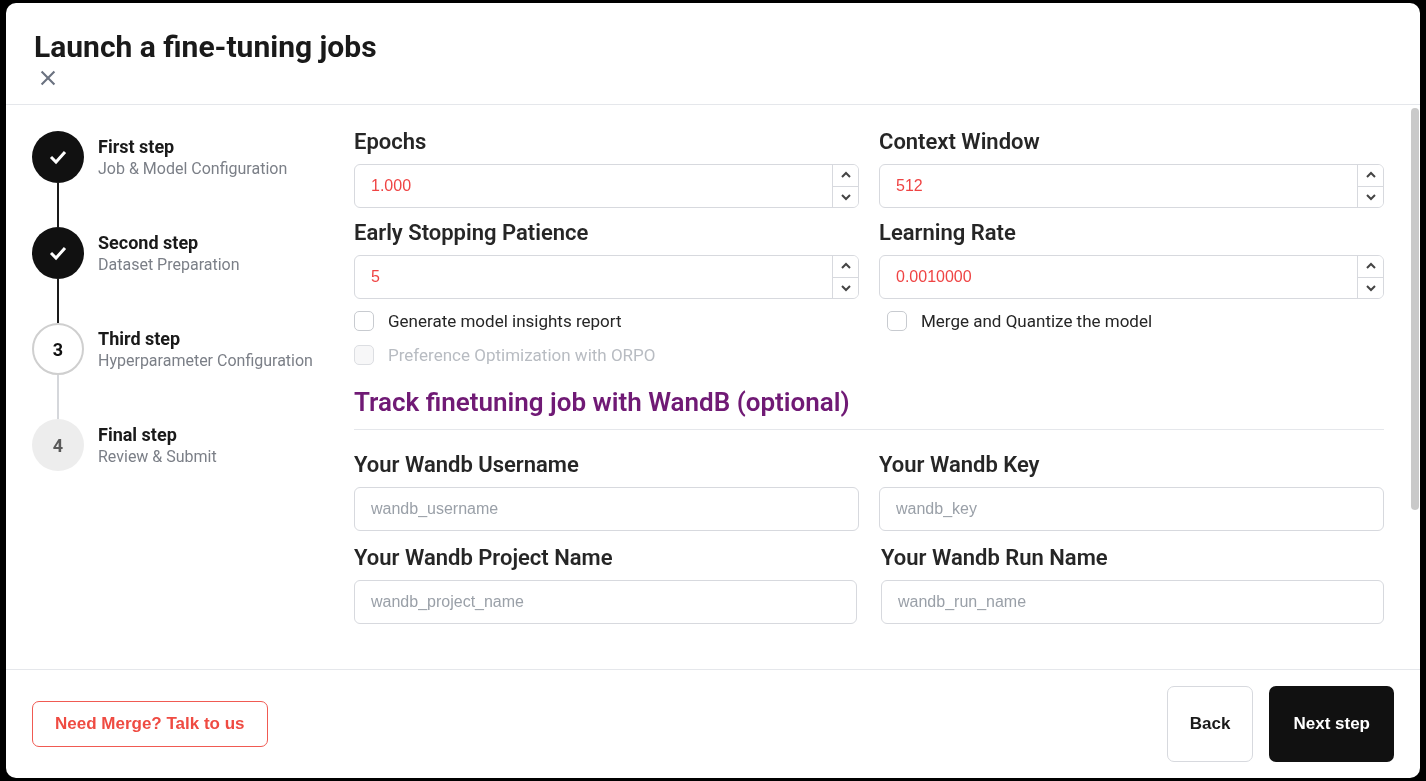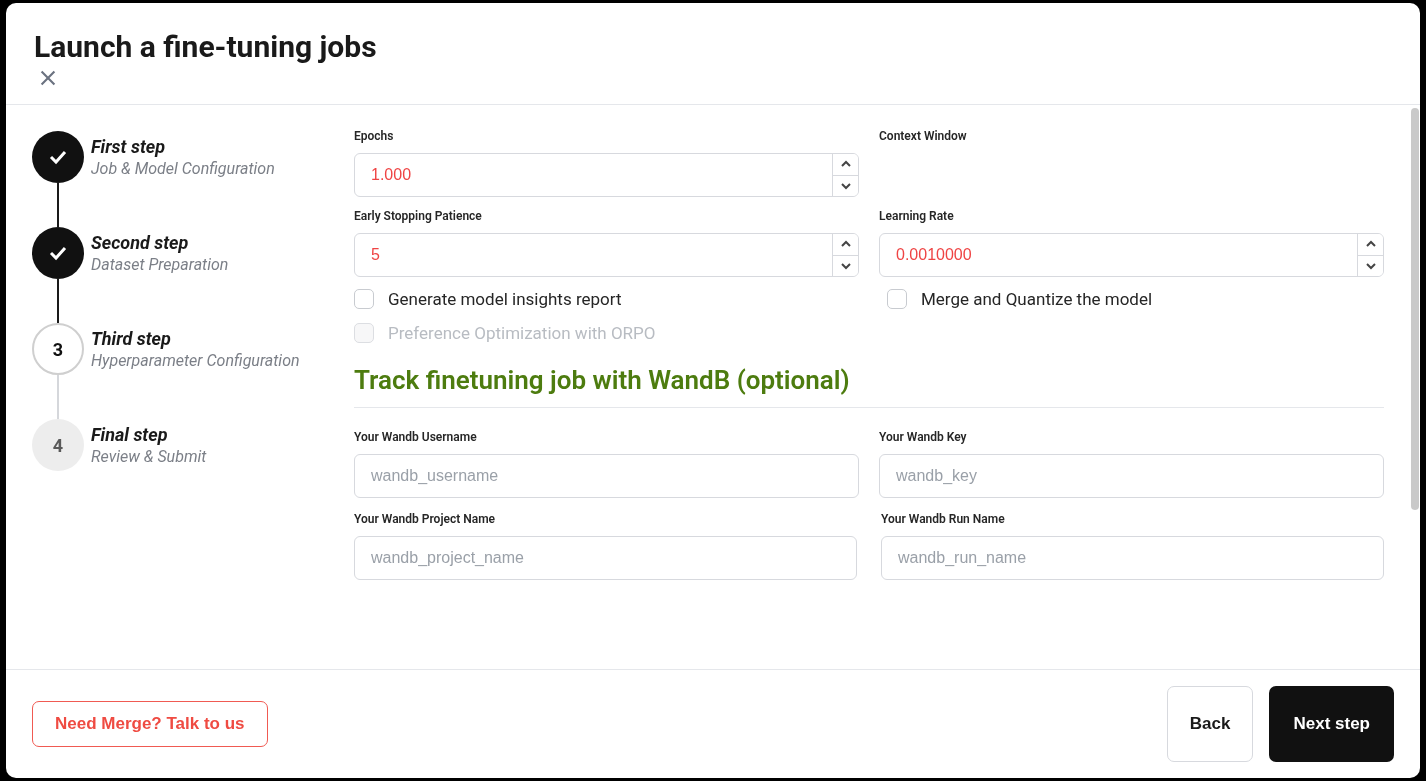--- a/index.html
+++ b/index.html
@@ -15,49 +15,49 @@
     .scroll-shade { position:absolute; right:0; top:0; width:14px; height:100%; }
     .scroll-thumb { position:absolute; right:1px; top:3px; width:8px; height:402px; background:#c9c9c9; border-radius:4px;}
 
     
     .stepper { width:340px; padding:26px 20px 0 26px;}
     .step { display:flex; align-items:flex-start; position:relative;}
     .step-badge { width:52px; height:52px; border-radius:50%; display:flex; align-items:center; justify-content:center; font-size:18px; font-weight:700; z-index:2; flex-shrink:0;}
     .badge-done { background:#111; color:#fff;}
     .badge-current { background:#fff; color:#111; border:2px solid #cfcfcf;}
     .badge-pending { background:#ededed; color:#5a5a5a;}
-    .step-text { margin-left:7px; padding-top:5px;font-style:italic;}
+    .step-text { margin-left:14px; padding-top:5px;}
     .step-title { font-weight:700; font-size:18px; color:#1a1a1a;}
     .step-sub { font-size:16px; color:#7b7f87; margin-top:2px;}
     .step-line { position:absolute; left:25px; top:52px; width:2px; height:44px; background:#1a1a1a;}
     .step-line.light { background:#d5d7db;}
     .step-gap { height:44px;}
 
     
     .form-area { flex:1; padding:24px 36px 0 8px; overflow-y:auto;}
     .row2 { display:grid; grid-template-columns: 1fr 1fr; gap:20px; margin-bottom:10px;}
-    .fld-label { font-size:12px; font-weight:600; color:#262626; margin-bottom:10px; display:block;}
+    .fld-label { font-size:22px; font-weight:600; color:#262626; margin-bottom:10px; display:block;}
     .num-wrap { display:flex; border:1px solid #d7d9de; border-radius:6px; height:44px; overflow:hidden; background:#fff;}
     .num-input { flex:1; border:none; outline:none; padding:0 16px; font-size:16px; color:#ef4444; background:transparent;}
     .spinner { width:26px; display:flex; flex-direction:column; border-left:1px solid #d7d9de;}
     .spin-btn { flex:1; border:none; background:#fff; cursor:pointer; display:flex; align-items:center; justify-content:center;}
     .spin-btn:first-child { border-bottom:1px solid #d7d9de;}
     .spin-btn svg{width:10px;height:10px; stroke:#444; stroke-width:2;}
     .txt-input { width:100%; border:1px solid #d7d9de; border-radius:6px; height:44px; padding:0 16px; font-size:16px; color:#333; outline:none;}
     .txt-input::placeholder{color:#9aa0a8;}
 
     .chk-row { display:grid; grid-template-columns:1fr 1fr; gap:36px; margin-top:12px; margin-bottom:4px;}
     .chk-item { display:flex; align-items:center; gap:14px;}
     .chk-box { width:20px; height:20px; border:1.5px solid #c8cbd0; border-radius:5px; cursor:pointer; flex-shrink:0;}
     .chk-label { font-size:17px; color:#262626;}
     .chk-item.disabled .chk-label { color:#b8bcc2;}
     .chk-item.disabled .chk-box { border-color:#dcdee2; background:#f7f7f8;}
     .chk-single { margin-top:14px; margin-bottom:4px;}
 
-    .section-h { font-size:26px; font-weight:600; color:#4d7c0f; margin-top:22px; margin-bottom:12px;}
+    .section-h { font-size:26px; font-weight:600; color:#701a75; margin-top:22px; margin-bottom:12px;}
     .sect-und { height:1px; background:#e5e7eb; margin-bottom:22px;}
 
     
     .footer { border-top:1px solid #e5e7eb; padding:16px 26px; display:flex; justify-content:space-between; align-items:center;}
     .help-btn { border:1.5px solid #f05a52; color:#ef4b42; background:#fff; font-weight:700; font-size:17px; padding:12px 22px; border-radius:7px; cursor:pointer;}
     .right-btns { display:flex; gap:16px;}
     .back-btn { border:1px solid #d7d9de; background:#fff; color:#1a1a1a; font-weight:700; font-size:17px; padding:12px 22px; border-radius:7px; cursor:pointer;}
     .next-btn { border:none; background:#111; color:#fff; font-weight:700; font-size:17px; padding:28px 24px; border-radius:7px; cursor:pointer;}
     .check-svg { width:24px; height:24px; stroke:#fff; stroke-width:3; fill:none;}
   </style>
@@ -145,20 +145,35 @@
               <button class="spin-btn">
                   <svg viewBox="0 0 10 10" fill="none">
                     <path d="M1 3 L5 7 L9 3"></path>
                   </svg>
                 </button>
             </div>
           </div>
         </div>
         <div>
           <label class="fld-label">Context Window</label>
+          <div class="num-wrap">
+            <input class="num-input" value="512" style="">
+            <div class="spinner">
+              <button class="spin-btn">
+                  <svg viewBox="0 0 10 10" fill="none">
+                    <path d="M1 7 L5 3 L9 7"></path>
+                  </svg>
+                </button>
+              <button class="spin-btn">
+                  <svg viewBox="0 0 10 10" fill="none">
+                    <path d="M1 3 L5 7 L9 3"></path>
+                  </svg>
+                </button>
+            </div>
+          </div>
         </div>
       </div>
 
       <div class="row2" style="margin-top:12px;">
         <div>
           <label class="fld-label">Early Stopping Patience</label>
           <div class="num-wrap">
             <input class="num-input" value="5" style="">
             <div class="spinner">
               <button class="spin-btn">

